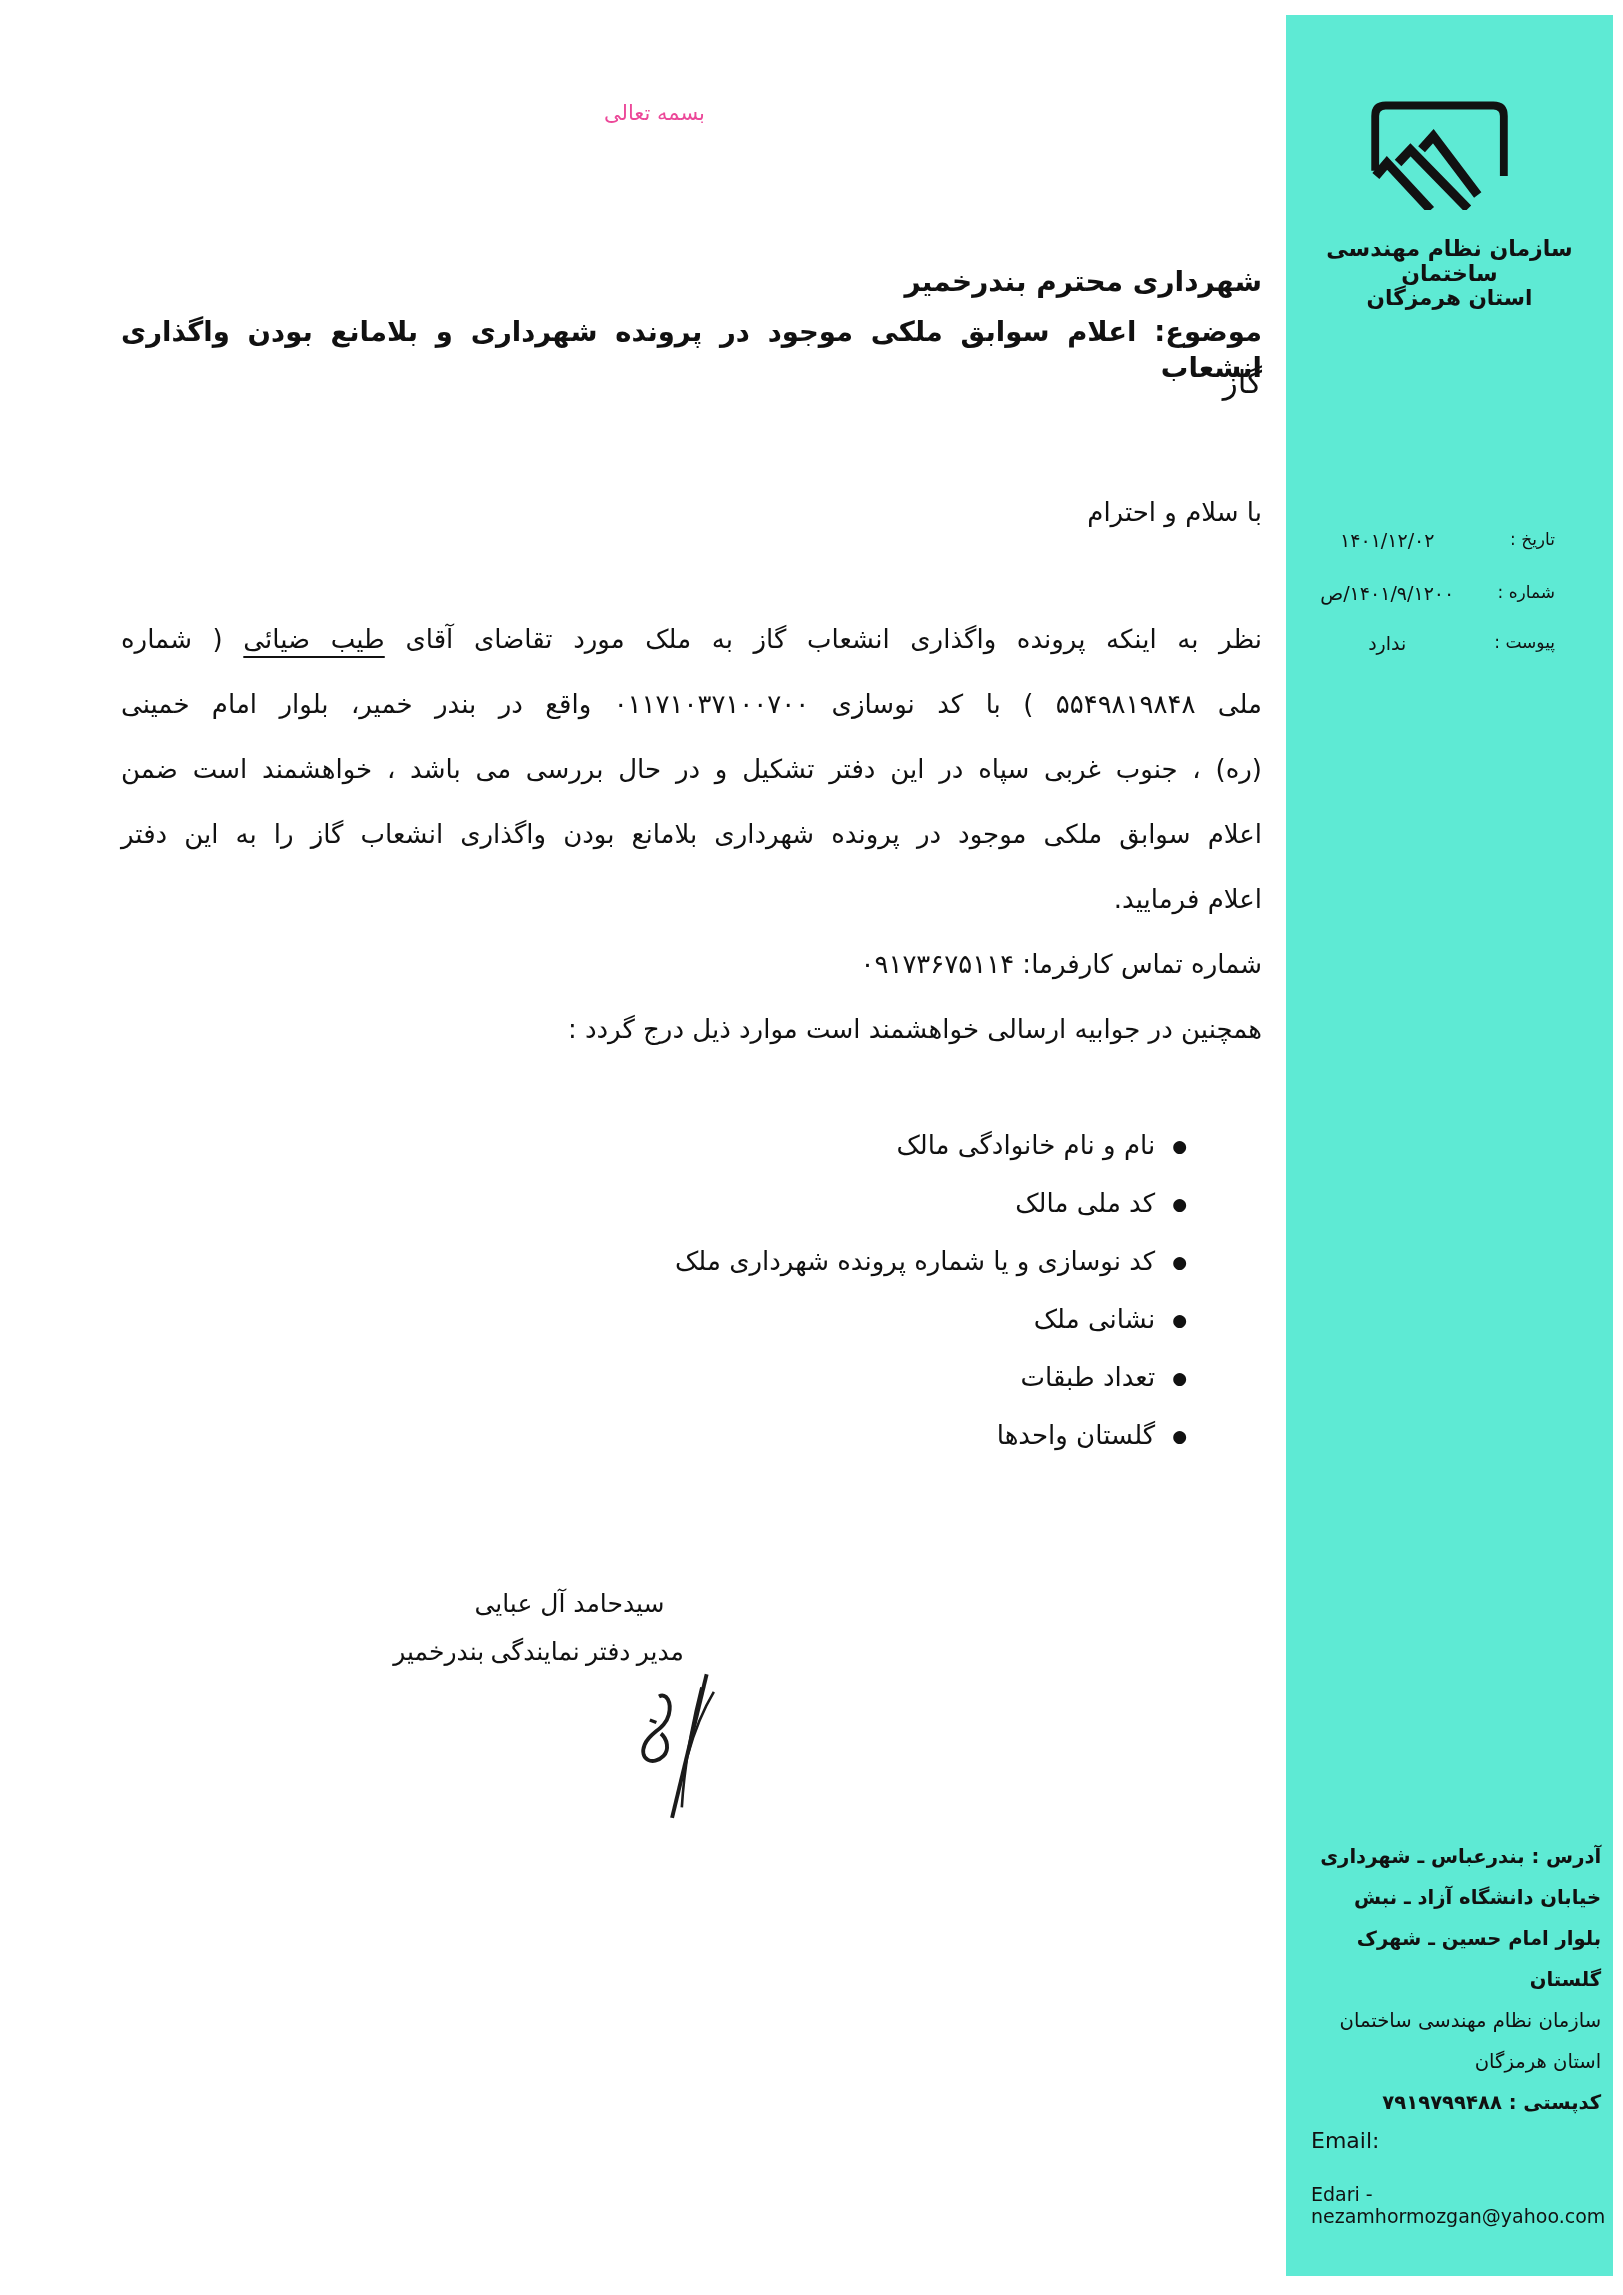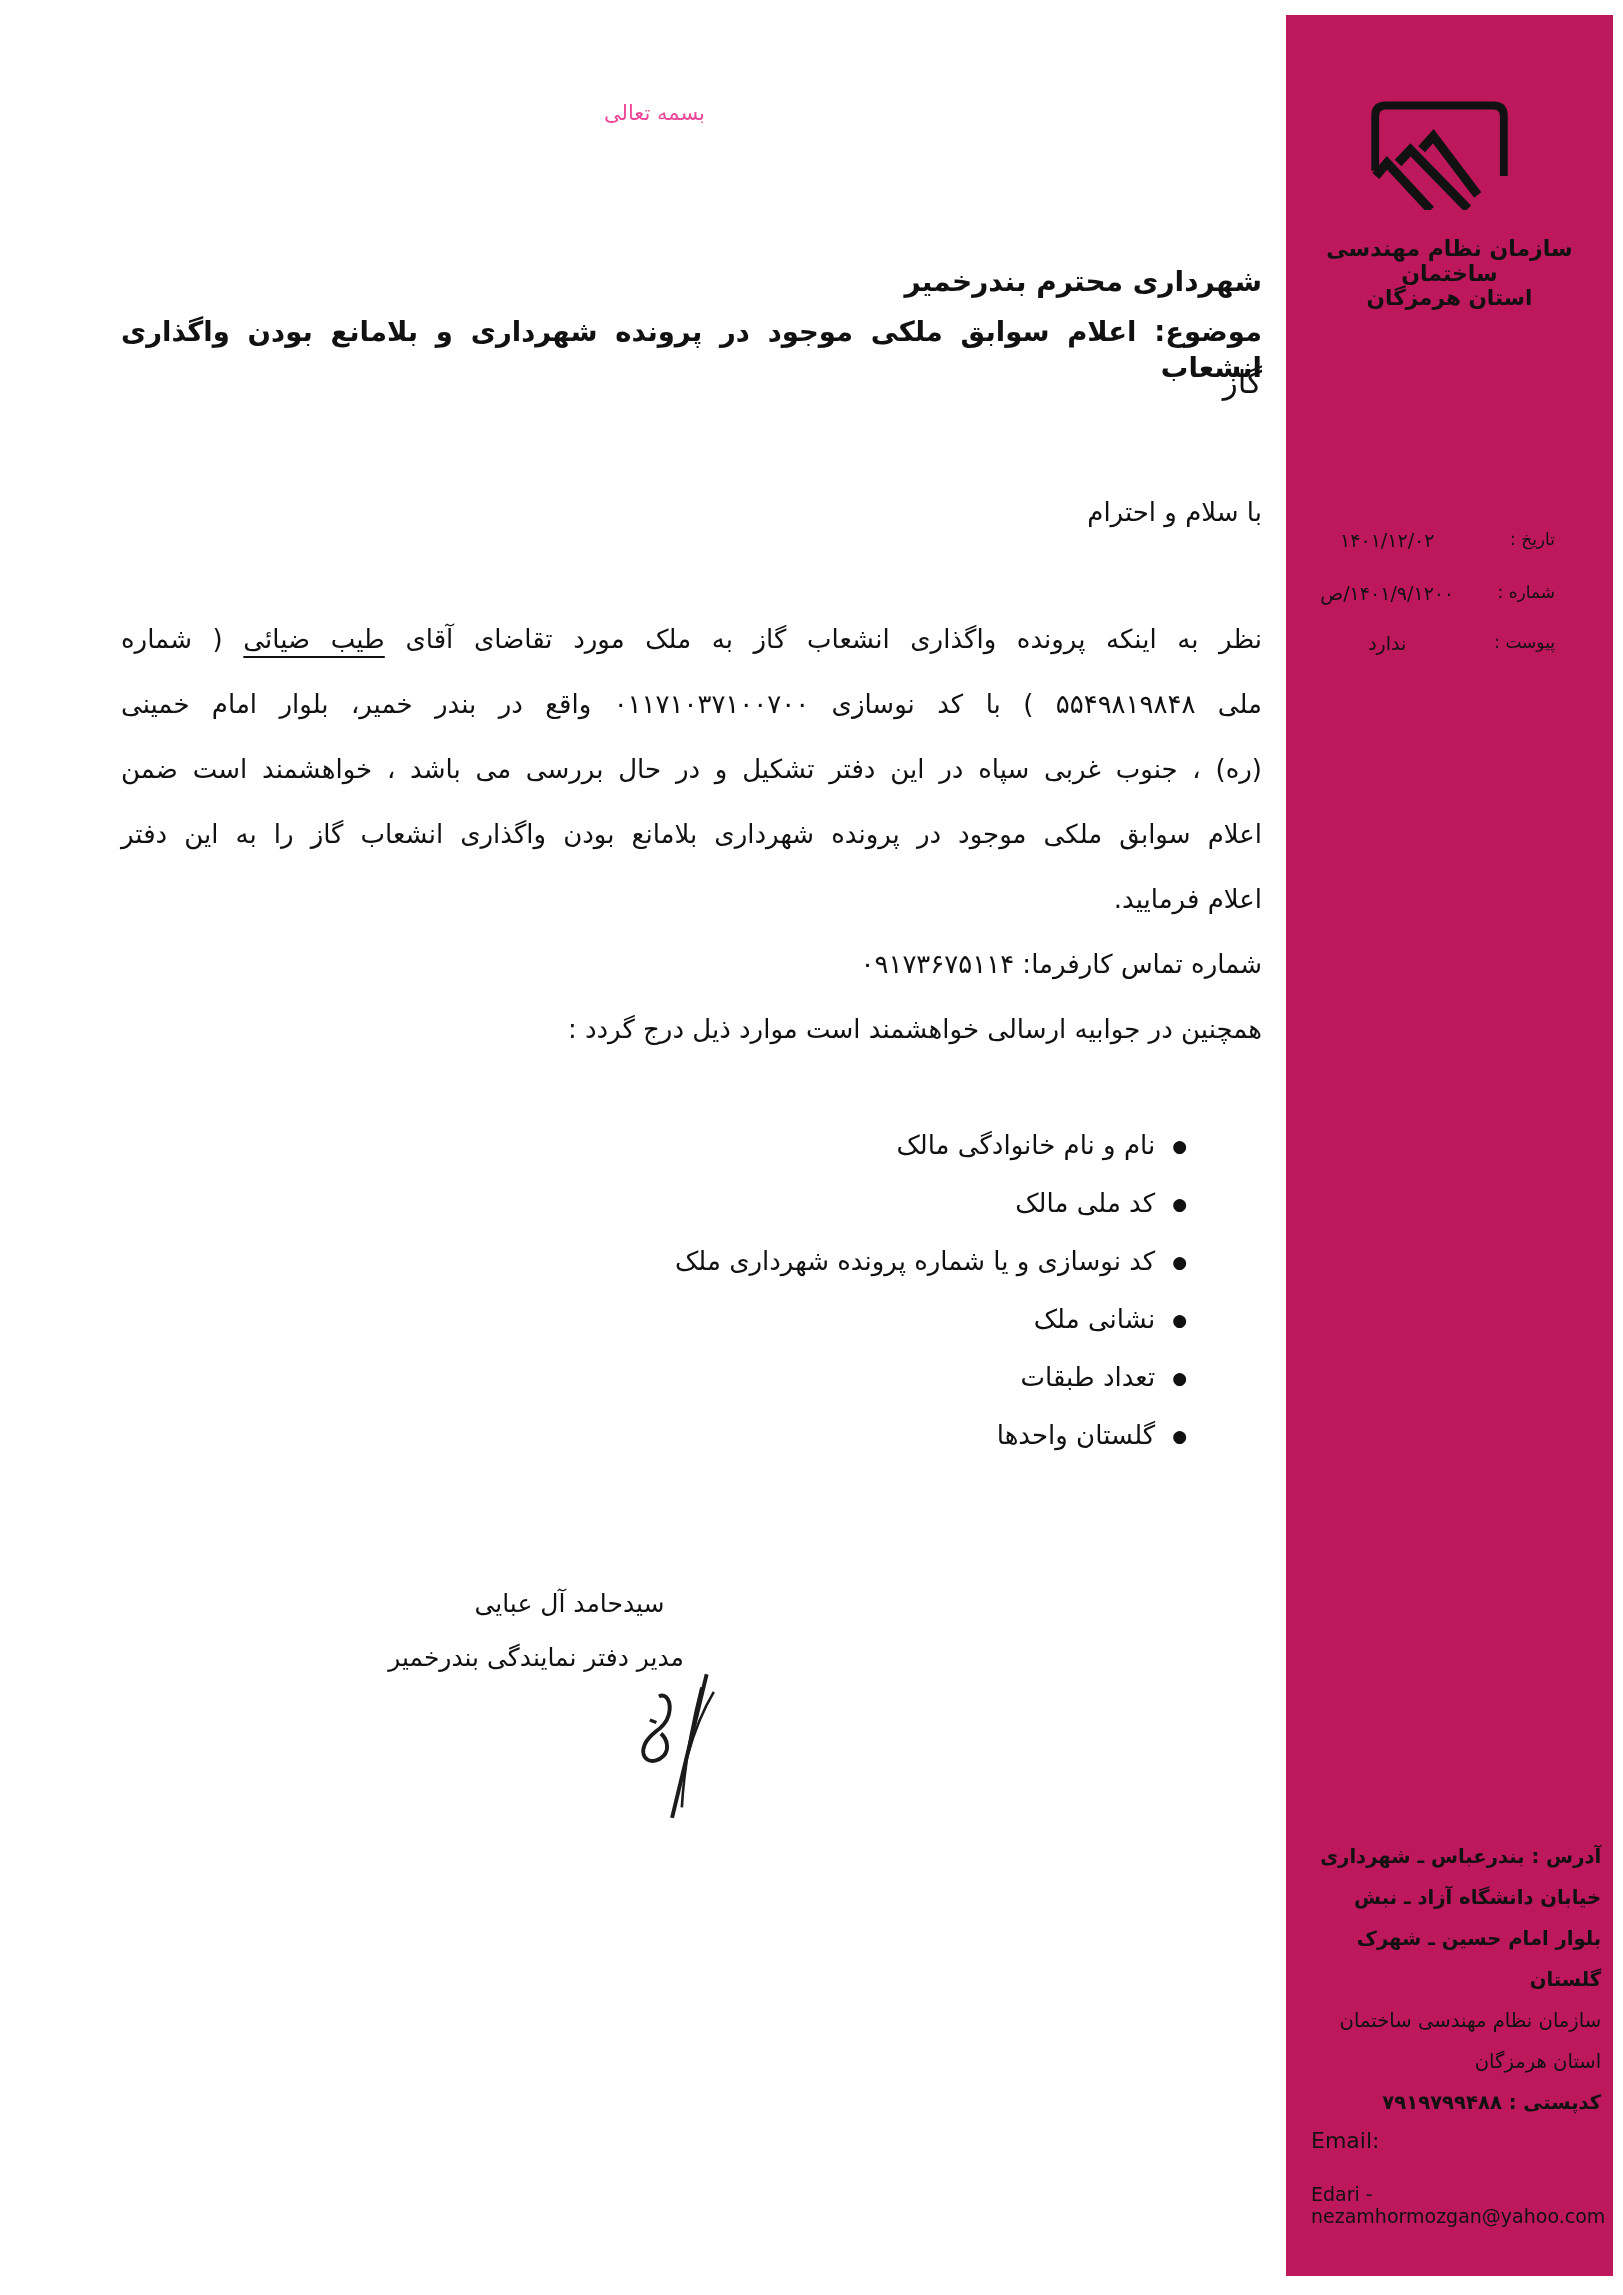--- a/index.html
+++ b/index.html
@@ -22,21 +22,21 @@
   .para{position:absolute;top:607px;right:0;left:0;}
   .bline{font-size:26px;line-height:65px;text-align:right;white-space:normal;}
   .bline.just{text-align:justify;text-align-last:justify;}
   .ul-name{text-decoration:underline;text-underline-offset:7.9px;text-decoration-thickness:2px;}
   .checklist{position:absolute;top:1116px;right:75px;left:0;margin:0;padding:0;list-style:none;}
   .checklist li{height:58px;display:flex;align-items:center;gap:17px;}
   .checklist .dot{font-size:17px;line-height:1;transform:translateY(1.3px);}
   .checklist .itm{font-size:26px;}
   .sig-block{position:absolute;top:1584px;left:334px;width:229px;text-align:center;}
   .sig-name{font-size:25px;line-height:39px;}
-  .sig-role{font-size:25px;line-height:39px;margin-top:15px;white-space:nowrap;}
+  .sig-role{font-size:25px;line-height:39px;margin-top:9px;white-space:nowrap;font-family:Liberation Serif, serif;}
   .scribble{position:absolute;top:1669px;left:504px;width:98px;height:160px;}
   
   .sidebar{
     position:absolute;left:1286px;top:15px;width:327px;height:2261px;
     background:#bee4ef;direction:rtl;
   }
   .logo-wrap{position:absolute;top:84px;left:79px;width:151px;height:111px;}
   .org1{position:absolute;top:221px;right:0;left:0;text-align:center;font-size:22px;font-weight:700;}
   .org2{position:absolute;top:270px;right:0;left:0;text-align:center;font-size:21.6px;font-weight:700;}
   .meta{position:absolute;top:0;right:0;left:0;}
@@ -109,21 +109,21 @@
 
     <svg class="scribble" viewBox="0 0 150 245" fill="none" stroke="#1b1b1b">
       <path d="M125,8 L72,228" stroke-width="6"></path>
       <path d="M117,28 C100,95 90,160 87,212" stroke-width="4"></path>
       <path d="M136,35 C121,60 106,96 96,132" stroke-width="4"></path>
       <path d="M52,42 C63,36 72,50 67,70 C61,93 38,96 30,116 C21,139 43,149 59,133 C68,124 65,107 55,99" stroke-width="6"></path>
       <path d="M38,78 l 10,4" stroke-width="5"></path>
     </svg>
   </div>
 
-  <aside class="sidebar" style="background: #be185d;">
+  <aside class="sidebar" style="background: #5eead4;">
 
     <div class="logo-wrap">
       <svg viewBox="0 0 230 170" width="151" height="111" fill="none" stroke="#111">
         <path d="M15,110 L15,26 Q15,10 31,10 L196,10 Q212,10 212,26 L212,118" stroke-width="12"></path>
         <path d="M86,77 L104,57 L172,147" stroke-width="14"></path>
         <path d="M50,98 L69,78 L157,168" stroke-width="14"></path>
         <path d="M16,118 L33,98 L100,170" stroke-width="14"></path>
       </svg>
     </div>
 

